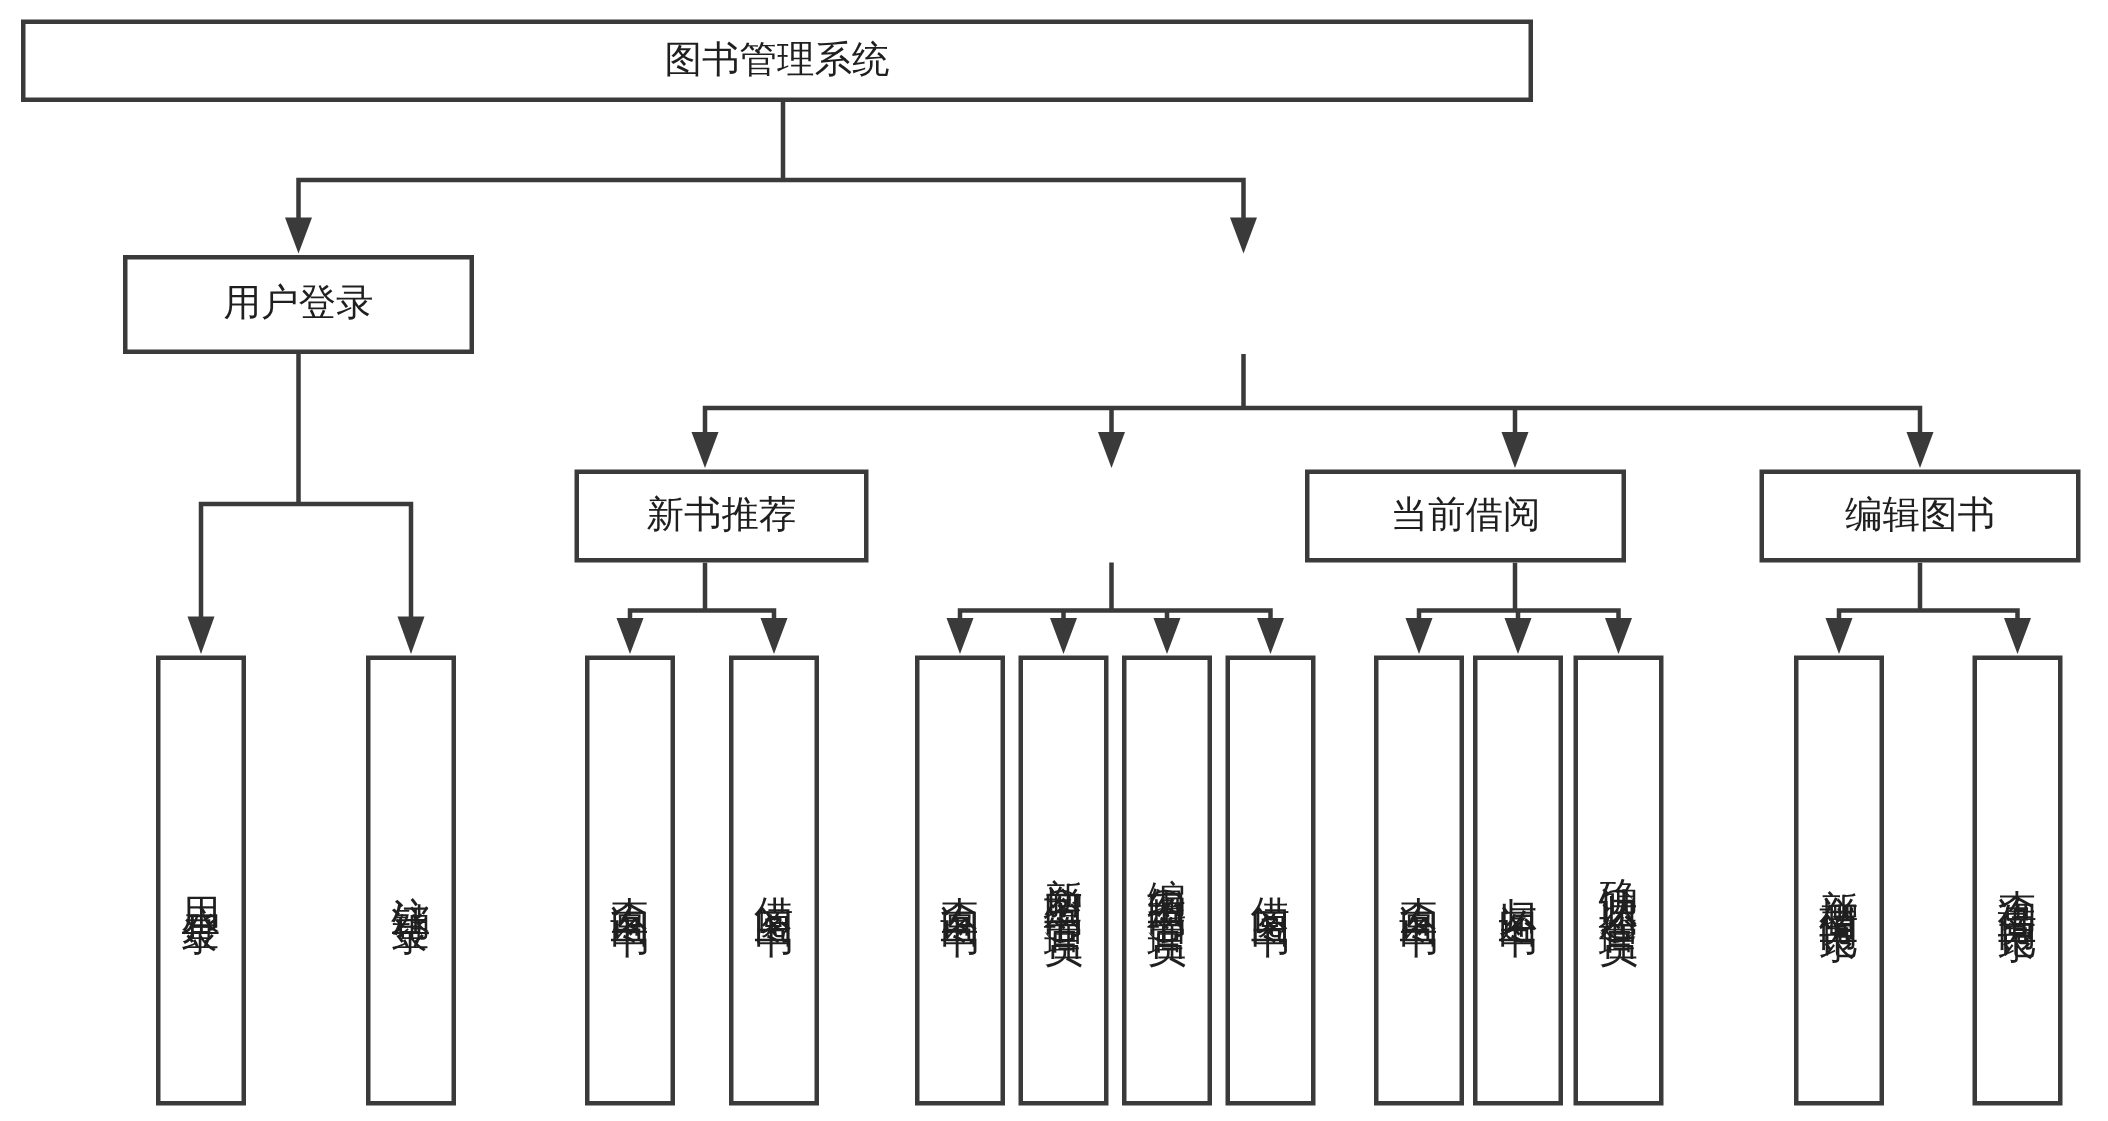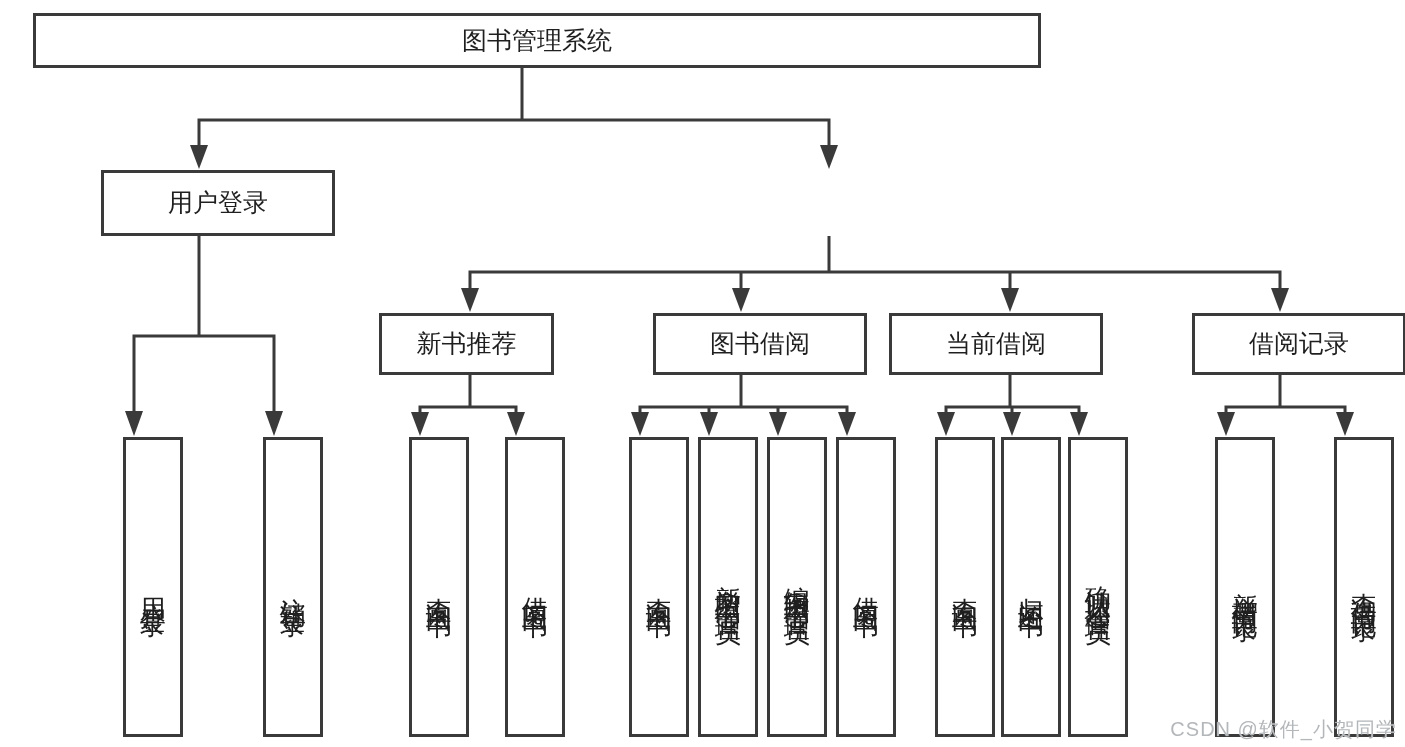--- a/index.html
+++ b/index.html
@@ -14,21 +14,20 @@
   .node{
     position:absolute;
     box-sizing:border-box;
     border:3px solid #3a3a3a;
     background:#ffffff;
     color:#1f1f1f;
     display:flex;align-items:center;justify-content:center;
     font-size:25px;
     white-space:nowrap;
     line-height:1.25;
-    margin-left:19px;
   }
   .vnode{
     writing-mode:vertical-rl;
     text-orientation:mixed;
     font-size:26px;
     letter-spacing:5px;
   }
   .wm{
     position:absolute;
     right:8px;bottom:4px;
@@ -97,37 +96,35 @@
       <polygon points="1070,412 1088,412 1079,436"></polygon>
       <polygon points="1217,412 1235,412 1226,436"></polygon>
       <polygon points="1336,412 1354,412 1345,436"></polygon>
     </g>
   </svg>
 
   <div class="node" style="left:14px;top:13px;width:1008px;height:55px">图书管理系统</div>
 
   <div class="node" style="left:82px;top:170px;width:234px;height:66px">用户登录</div>
 
-  <div class="node" style="left:360px;top:313px;width:175px;height:62px">新书推荐</div>
-  <div class="node" style="left:634px;top:313px;width:214px;height:62px">图书借阅</div>
+  <div class="node" style="left:383px;top:313px;width:196px;height:62px">新书推荐</div>
   <div class="node" style="left:870px;top:313px;width:214px;height:62px">当前借阅</div>
-  <div class="node" style="left:1173px;top:313px;width:214px;height:62px">借阅记录</div>
+  <div class="node" style="left:1173px;top:313px;width:214px;height:62px">编辑图书</div>
 
   <div class="node vnode" style="left:104px;top:437px;width:60px;height:300px">用户登录</div>
   <div class="node vnode" style="left:244px;top:437px;width:60px;height:300px">注销登录</div>
 
   <div class="node vnode" style="left:390px;top:437px;width:60px;height:300px">查询图书</div>
   <div class="node vnode" style="left:486px;top:437px;width:60px;height:300px">借阅图书</div>
 
   <div class="node vnode" style="left:610px;top:437px;width:60px;height:300px">查询图书</div>
   <div class="node vnode" style="left:679px;top:437px;width:60px;height:300px">新增图书（管理员）</div>
   <div class="node vnode" style="left:748px;top:437px;width:60px;height:300px">编辑图书（管理员）</div>
   <div class="node vnode" style="left:817px;top:437px;width:60px;height:300px">借阅图书</div>
 
   <div class="node vnode" style="left:916px;top:437px;width:60px;height:300px">查询图书</div>
   <div class="node vnode" style="left:982px;top:437px;width:60px;height:300px">归还图书</div>
   <div class="node vnode" style="left:1049px;top:437px;width:60px;height:300px">确认归还（管理员）</div>
 
   <div class="node vnode" style="left:1196px;top:437px;width:60px;height:300px">新增借阅记录</div>
   <div class="node vnode" style="left:1315px;top:437px;width:60px;height:300px">查询借阅记录</div>
 
-  <div class="wm">CSDN @软件_小贺同学</div>
 </div>
 
 </body></html>

